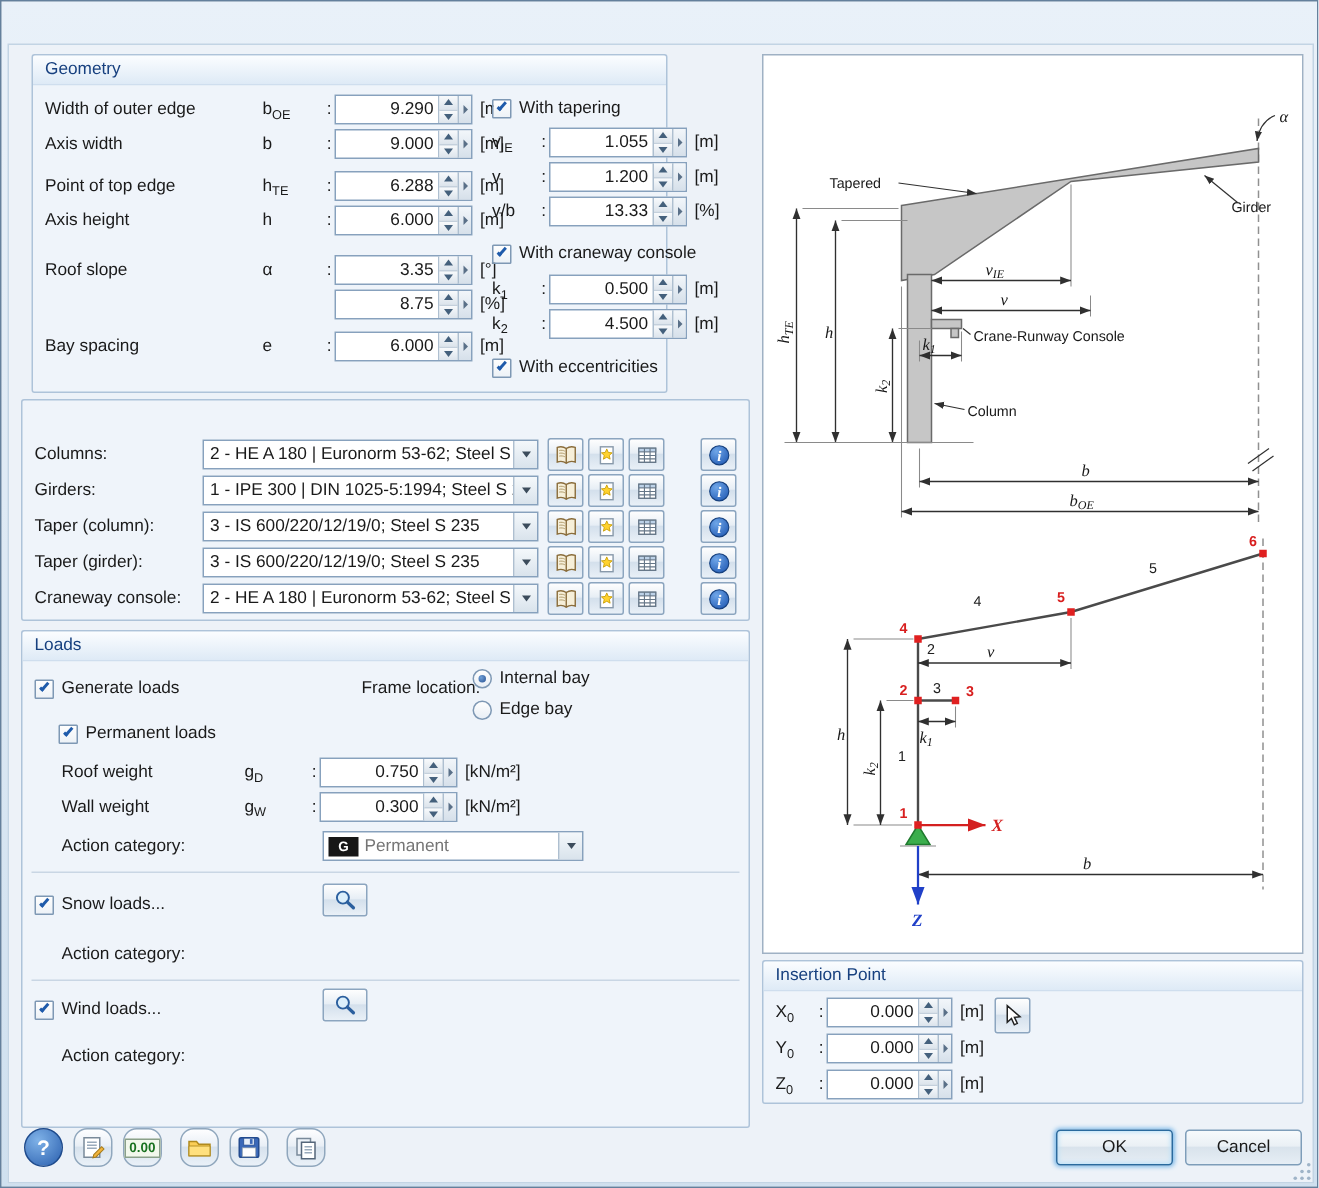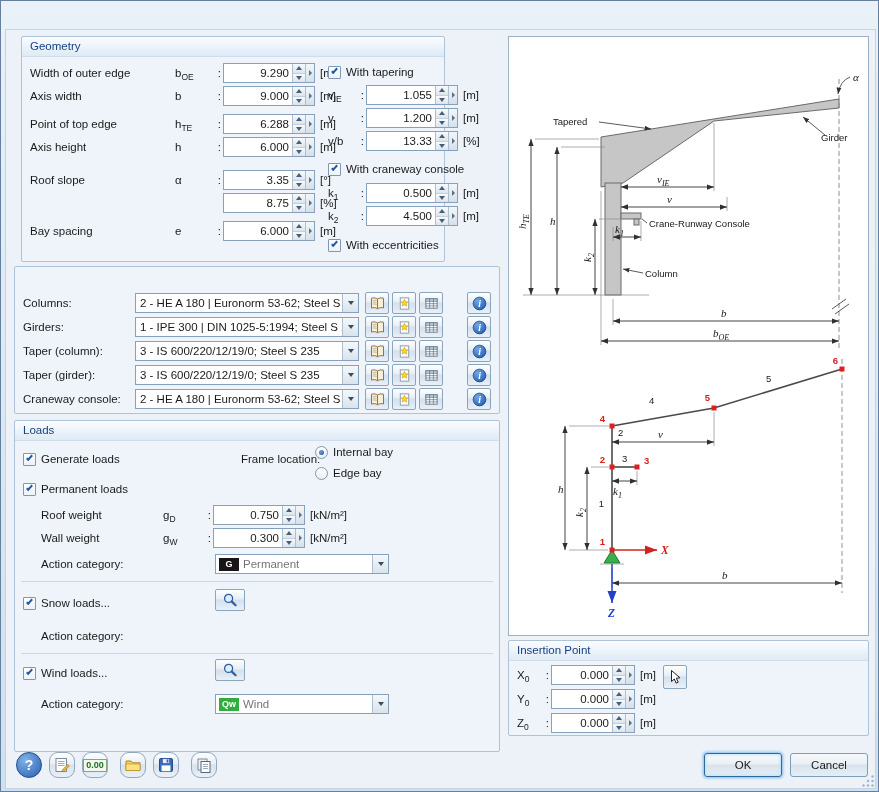--- a/index.html
+++ b/index.html
@@ -520,21 +520,21 @@
         <span class="rbox">
             <span class="rdot"></span>
           </span>
         <span class="rtext">Internal bay</span>
       </label>
       <label class="radio" style="left:300px;top:44px">
         <span class="rbox"></span>
         <span class="rtext">Edge bay</span>
       </label>
 
-      <label class="cb" style="left:8px;top:60px">
+      <label class="cb" style="left:24px;top:60px">
         <span class="cbbox">
             <span class="tick"></span>
           </span>
         <span class="cbtext">Permanent loads</span>
       </label>
 
       <div class="row" style="left:26px;top:84px;width:454px">
         <span class="lbl" style="width:122px">Roof weight</span>
         <span class="sym" style="width:50px"><span>g</span><sub>D</sub><span class="colon">:</span></span>
         <span class="numfield" style="width:92px">
@@ -598,25 +598,20 @@
         <span class="cbtext">Wind loads...</span>
       </label>
       <span class="ibtn magbtn" style="left:200px;top:238px">
           <svg>
             <use href="#ic-mag"></use>
           </svg>
         </span>
 
       <div class="row" style="left:26px;top:273px;width:454px">
         <span class="lbl" style="width:174px">Action category:</span>
-        <span class="combo fx" style="width:174px">
-          <span class="badge qw">Qw</span>
-          <span class="ctext muted">Wind</span>
-          <span class="cbtn"></span>
-        </span>
       </div>
     </div>
 
     <div class="picture">
       <svg class="diagram" viewBox="0 0 359 598">
         <defs>
           <marker id="ar" markerWidth="9" markerHeight="8" refX="8" refY="3.5" orient="auto-start-reverse">
               <path d="M0,.5 L8,3.5 L0,6.5 Z" fill="#303030"></path>
             </marker>
           <marker id="arr" markerWidth="9" markerHeight="8" refX="8" refY="3.5" orient="auto-start-reverse">

